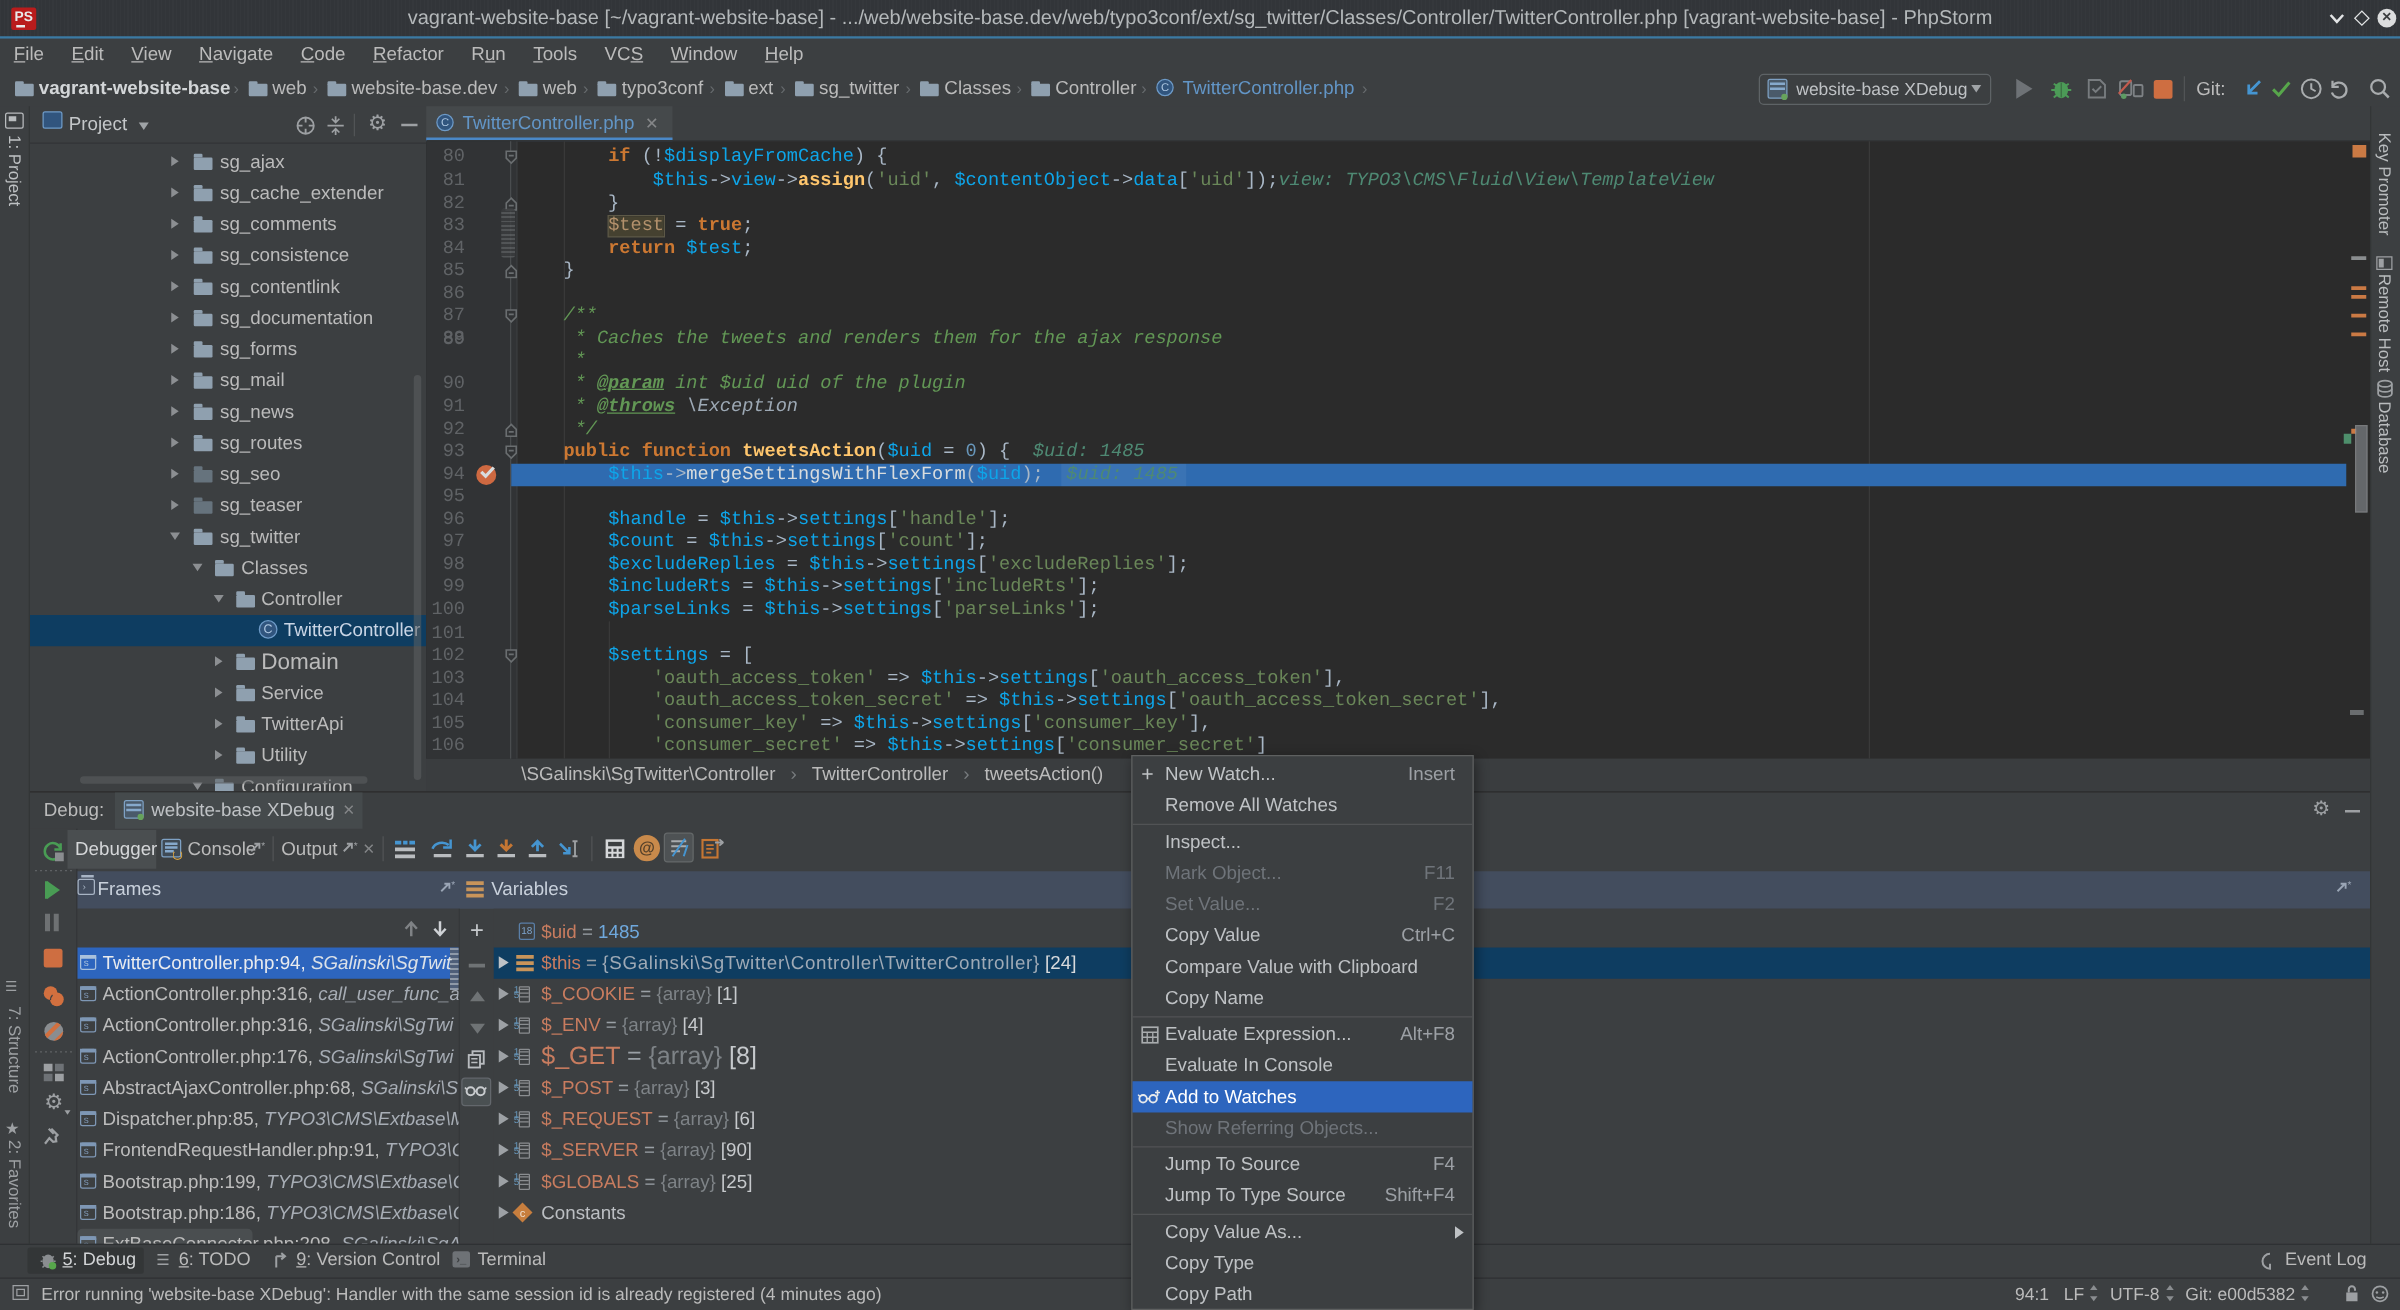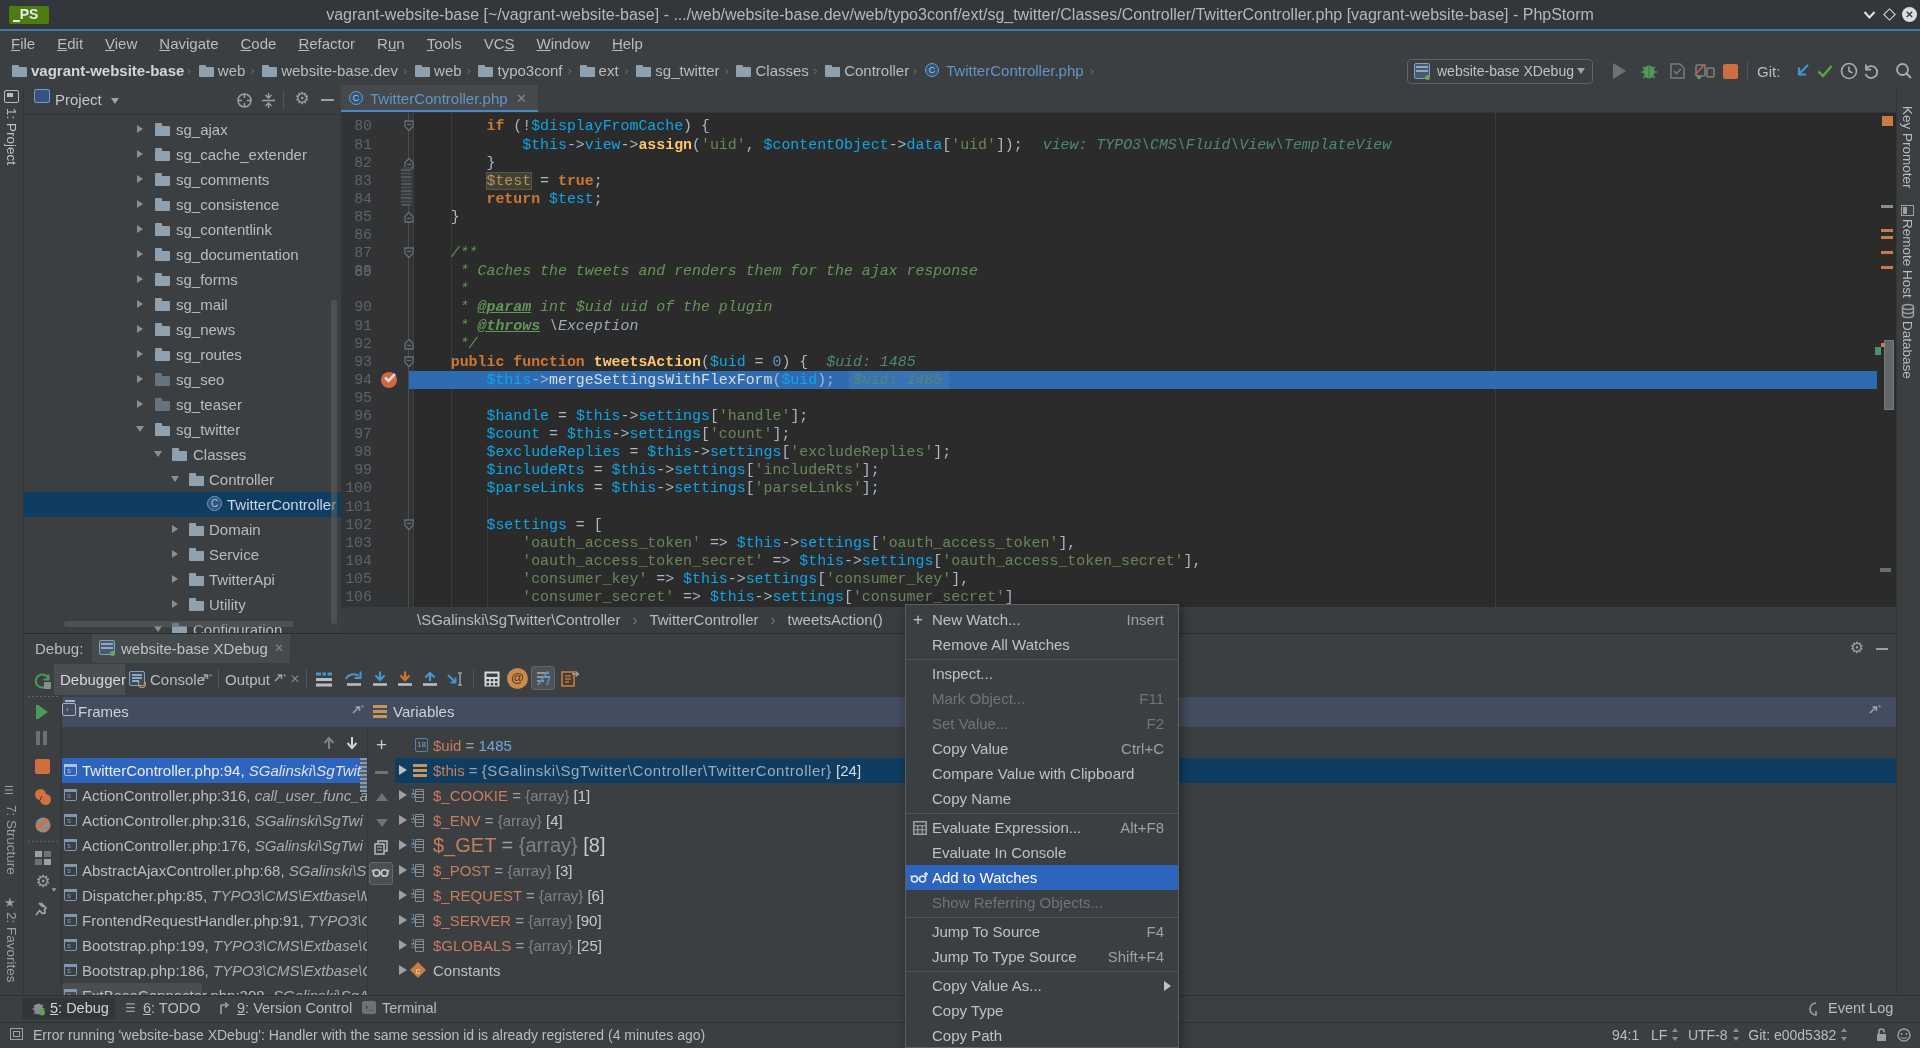--- a/index.html
+++ b/index.html
@@ -28,21 +28,21 @@
 .updown{display:inline-block;position:relative;width:9px;height:14px;vertical-align:-2px}
 .updown:before{content:"";position:absolute;left:1px;top:0;border-bottom:4px solid #8A8D90;border-left:3.5px solid transparent;border-right:3.5px solid transparent}
 .updown:after{content:"";position:absolute;left:1px;bottom:1px;border-top:4px solid #8A8D90;border-left:3.5px solid transparent;border-right:3.5px solid transparent}
 svg{display:block}
 </style>
 </head>
 <body>
 <div id="app">
 <div class="abs" style="left:0;top:0;width:1920px;height:30px;background:#323539;background-image:repeating-linear-gradient(90deg,rgba(255,255,255,.016) 0 1px,transparent 1px 3px)"></div>
 <div class="abs" style="left:0;top:28.5px;width:1920px;height:2.5px;background:#3B7AA3"></div>
-<div class="abs" style="left:9px;top:6px;width:40px;height:18px;border-radius:2px;background:#4d7c0f;color:#E8EAEB;font-size:14px;font-weight:bold;line-height:16px;text-align:center">PS</div>
+<div class="abs" style="left:9px;top:6px;width:20px;height:18px;border-radius:2px;background:#b91c1c;color:#E8EAEB;font-size:11px;font-weight:bold;line-height:16px;text-align:center">PS</div>
 <div class="abs" style="left:13px;top:20px;width:7px;height:1.5px;background:#E8EAEB"></div>
 <div class="abs" style="left:0;top:0;width:1920px;height:30px;line-height:30px;text-align:center;color:#B4B8BA;font-size:16px">vagrant-website-base [~/vagrant-website-base] - .../web/website-base.dev/web/typo3conf/ext/sg_twitter/Classes/Controller/TwitterController.php [vagrant-website-base] - PhpStorm</div>
 <svg class="abs" style="left:1863px;top:10px" width="13" height="10" viewBox="0 0 13 10">
       <path d="M1.5 2 L6.5 7.5 L11.5 2" fill="none" stroke="#E2E4E5" stroke-width="2"></path>
     </svg>
 <div class="abs" style="left:1885px;top:9.5px;width:9px;height:9px;border:1.7px solid #E2E4E5;transform:rotate(45deg)"></div>
 <div class="abs" style="left:1902px;top:7px;width:15px;height:15px;border-radius:50%;background:#DCDDDE;color:#3A3C3E;font-size:10px;font-weight:bold;line-height:15px;text-align:center">✕</div>
 <div class="abs" style="left:0;top:31px;width:1920px;height:25px;background:#3C3F41"></div>
 <div class="abs" style="left:0;top:31px;height:25px;line-height:25px;color:#BBBBBB;font-size:15px;white-space:nowrap"><span style="padding:0 11px"><u>F</u>ile</span><span style="padding:0 11px"><u>E</u>dit</span><span style="padding:0 11px"><u>V</u>iew</span><span style="padding:0 11px"><u>N</u>avigate</span><span style="padding:0 11px"><u>C</u>ode</span><span style="padding:0 11px"><u>R</u>efactor</span><span style="padding:0 11px">R<u>u</u>n</span><span style="padding:0 11px"><u>T</u>ools</span><span style="padding:0 11px">VC<u>S</u></span><span style="padding:0 11px"><u>W</u>indow</span><span style="padding:0 11px"><u>H</u>elp</span></div>
 <div class="abs" style="left:0;top:56px;width:1920px;height:29px;background:#3C3F41"></div>
@@ -226,21 +226,21 @@
 <div class="abs arr d" style="left:171px;top:476px;margin-top:0"></div>
 <div class="abs" style="left:189px;top:475.5px;width:15px;height:10px;background:#8FA0AF;border-radius:1px"></div>
     <div class="abs" style="left:189px;top:473px;width:7px;height:3px;background:#8FA0AF;border-radius:1px 1px 0 0"></div>
 <div class="abs" style="left:209px;top:466.5px;height:25px;line-height:25px;color:#BBBBBB;font-size:15px;white-space:nowrap">Controller</div>
 <div class="abs" style="left:24px;top:491.5px;width:317px;height:25px;background:#0E3D61"></div>
 <div class="abs cicon" style="left:207px;top:496px;position:absolute">C</div>
 <div class="abs" style="left:227px;top:491.5px;height:25px;line-height:25px;color:#C9D5E5;font-size:15px;white-space:nowrap;overflow:hidden;width:114px">TwitterController</div>
 <div class="abs arr r" style="left:172px;top:524.5px;margin-top:0"></div>
 <div class="abs" style="left:189px;top:525.5px;width:15px;height:10px;background:#8FA0AF;border-radius:1px"></div>
     <div class="abs" style="left:189px;top:523px;width:7px;height:3px;background:#8FA0AF;border-radius:1px 1px 0 0"></div>
-<div class="abs" style="left:209px;top:516.5px;height:25px;line-height:25px;color:#BBBBBB;font-size:15px;white-space:nowrap">Domain</div>
+<div class="abs" style="left:209px;top:516.5px;height:25px;line-height:25px;color:#BBBBBB;font-size:18px;white-space:nowrap">Domain</div>
 <div class="abs arr r" style="left:172px;top:549.5px;margin-top:0"></div>
 <div class="abs" style="left:189px;top:550.5px;width:15px;height:10px;background:#8FA0AF;border-radius:1px"></div>
     <div class="abs" style="left:189px;top:548px;width:7px;height:3px;background:#8FA0AF;border-radius:1px 1px 0 0"></div>
 <div class="abs" style="left:209px;top:541.5px;height:25px;line-height:25px;color:#BBBBBB;font-size:15px;white-space:nowrap">Service</div>
 <div class="abs arr r" style="left:172px;top:574.5px;margin-top:0"></div>
 <div class="abs" style="left:189px;top:575.5px;width:15px;height:10px;background:#8FA0AF;border-radius:1px"></div>
     <div class="abs" style="left:189px;top:573px;width:7px;height:3px;background:#8FA0AF;border-radius:1px 1px 0 0"></div>
 <div class="abs" style="left:209px;top:566.5px;height:25px;line-height:25px;color:#BBBBBB;font-size:15px;white-space:nowrap">TwitterApi</div>
 <div class="abs arr r" style="left:172px;top:599.5px;margin-top:0"></div>
 <div class="abs" style="left:189px;top:600.5px;width:15px;height:10px;background:#8FA0AF;border-radius:1px"></div>
@@ -321,21 +321,21 @@
 <svg class="abs" style="left:403px;top:355.7px" width="12" height="12" viewBox="0 0 12 12">
       <path d="M2 1 L10 1 L10 6.5 L6 10.5 L2 6.5 Z" fill="#313335" stroke="#6A6E70" stroke-width="1.3"></path>
       <path d="M4 4.5 L8 4.5" stroke="#6A6E70" stroke-width="1.3"></path>
     </svg>
 <svg class="abs" style="left:403px;top:518.6px" width="12" height="12" viewBox="0 0 12 12">
       <path d="M2 1 L10 1 L10 6.5 L6 10.5 L2 6.5 Z" fill="#313335" stroke="#6A6E70" stroke-width="1.3"></path>
       <path d="M4 4.5 L8 4.5" stroke="#6A6E70" stroke-width="1.3"></path>
     </svg>
 <div class="abs" style="left:401px;top:167px;width:11px;height:39px;background:repeating-linear-gradient(0deg,#5A5D5F 0 1.5px,#3a3c3e 1.5px 3.5px);opacity:.8;border-radius:2px"></div>
 <div class="cl" style="top:117.4px">        <span class="kw">if</span> (!<span class="vr">$displayFromCache</span>) {</div>
-<div class="cl" style="top:135.5px">            <span class="vr">$this</span>-&gt;<span class="vr">view</span>-&gt;<span class="fn">assign</span>(<span class="st">'uid'</span>, <span class="vr">$contentObject</span>-&gt;<span class="vr">data</span>[<span class="st">'uid'</span>]);<span class="hint" style="margin-left:20px">view: TYPO3\CMS\Fluid\View\TemplateView</span></div>
+<div class="cl" style="top:135.5px">            <span class="vr">$this</span>-&gt;<span class="vr">view</span>-&gt;<span class="fn">assign</span>(<span class="st">'uid'</span>, <span class="vr">$contentObject</span>-&gt;<span class="vr">data</span>[<span class="st">'uid'</span>]);<span class="hint" style="">view: TYPO3\CMS\Fluid\View\TemplateView</span></div>
 <div class="cl" style="top:153.6px">        }</div>
 <div class="cl" style="top:171.7px">        <span class="idsel"><span style="color:#B3916C">$test</span></span> = <span class="kw">true</span>;</div>
 <div class="cl" style="top:189.8px">        <span class="kw">return</span> <span class="vr">$test</span>;</div>
 <div class="cl" style="top:207.9px">    }</div>
 <div class="cl" style="top:244.1px">    <span class="cm">/**</span></div>
 <div class="cl" style="top:262.2px">    <span class="cm"> * Caches the tweets and renders them for the ajax response</span></div>
 <div class="cl" style="top:280.3px">    <span class="cm"> *</span></div>
 <div class="cl" style="top:298.4px">    <span class="cm"> * </span><span class="tg">@param</span><span class="cm"> int $uid uid of the plugin</span></div>
 <div class="cl" style="top:316.5px">    <span class="cm"> * </span><span class="tg">@throws</span> <span style="color:#9DA9B5;font-style:italic">\Exception</span></div>
 <div class="cl" style="top:334.6px">    <span class="cm"> */</span></div>

